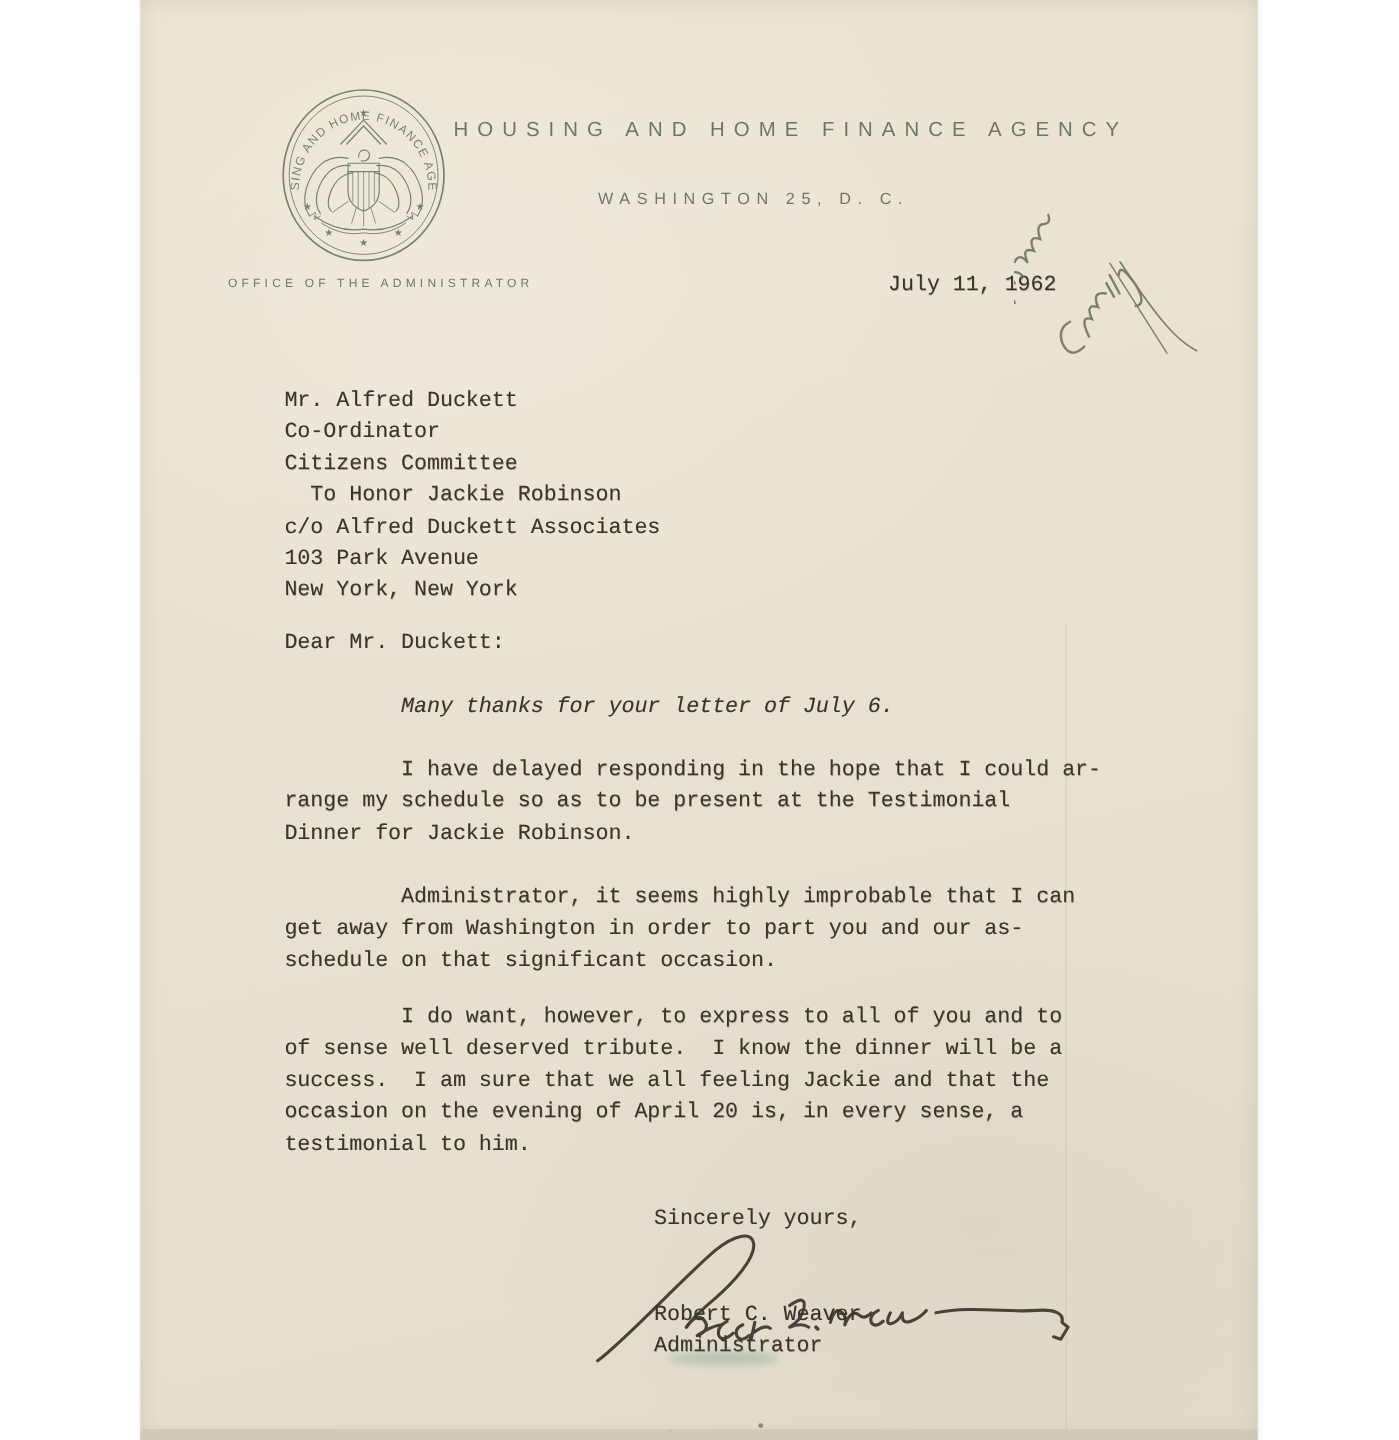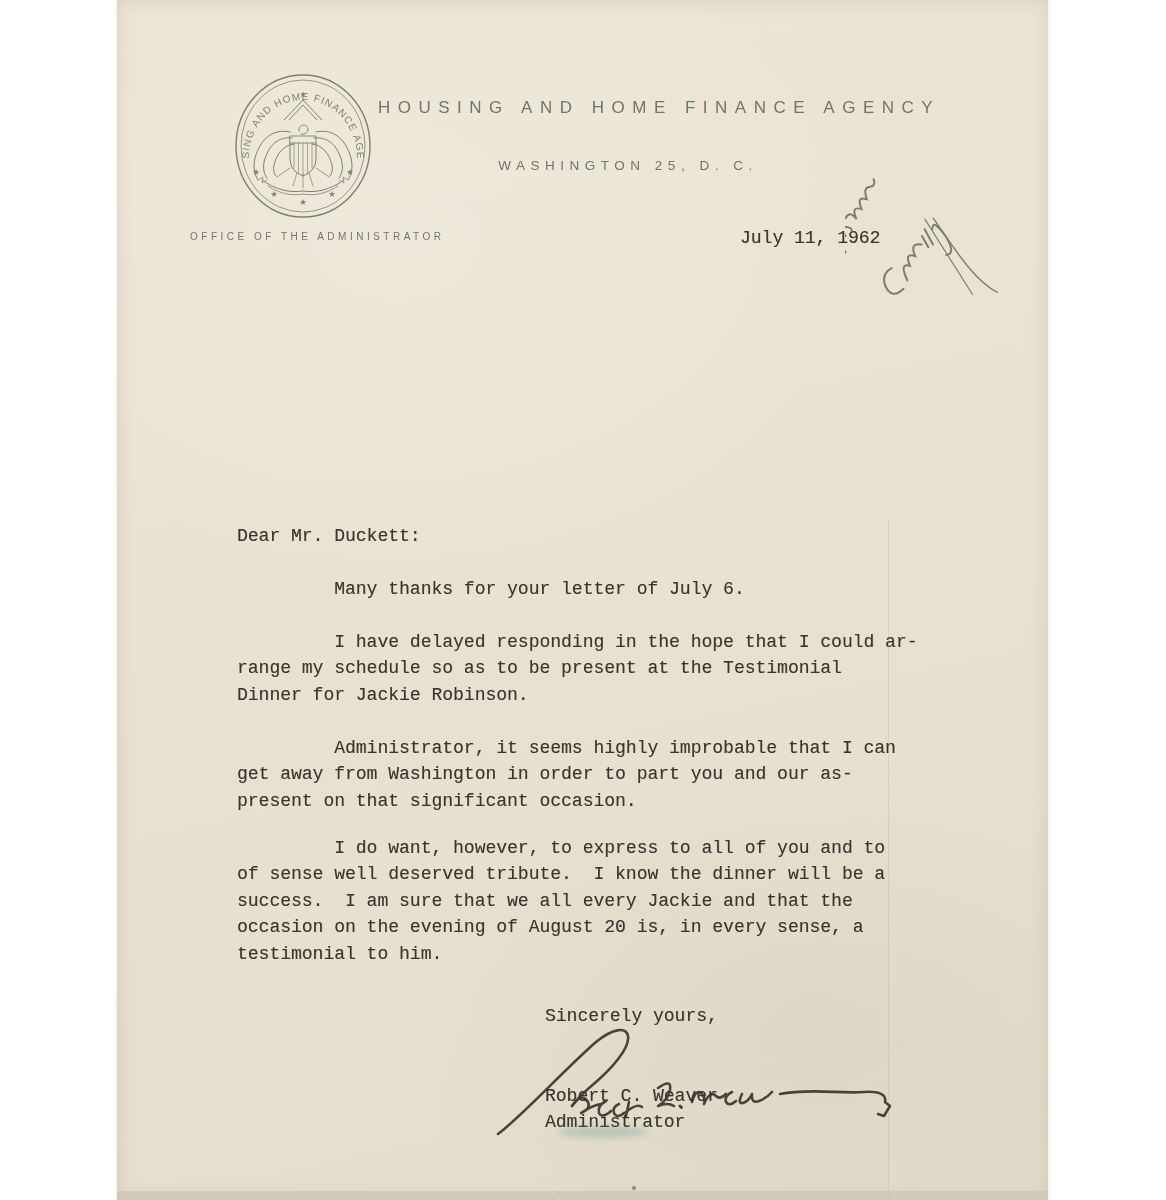--- a/index.html
+++ b/index.html
@@ -28,21 +28,21 @@
   .tw{
     position:absolute;color:#39352d;
     font-family:"Liberation Mono","DejaVu Sans Mono",monospace;
     font-size:18px;line-height:26.4px;
     text-shadow:0.4px 0.3px 0 rgba(57,53,45,.35);
   }
   .tline{white-space:pre;}
   .dateline{left:623px;top:225px;}
   .recipient{left:120px;top:321px;}
   .salutation{left:120px;top:523px;text-align:right;}
-  .p1{left:120px;top:576px;}
+  .p1{left:120px;top:576px;font-style:italic;}
   .p2{left:120px;top:629px;}
   .p3{left:120px;top:735px;}
   .p4{left:120px;top:835px;}
   .closing{left:428px;top:1003px;}
   .sigblock{left:428px;top:1084px;line-height:25.5px;}
   .sig-svg{position:absolute;left:363px;top:1022px;z-index:5;}
   .note-svg{position:absolute;left:728px;top:112px;z-index:4;opacity:.85;}
   
   .smudge-teal{position:absolute;left:440px;top:1126px;width:92px;height:12px;
     background:rgba(96,150,138,.30);border-radius:50%;filter:blur(3px);}
@@ -119,41 +119,50 @@
 
       <path d="M14,66 q-10,-20 4,-24 q12,-3 4,13 l-7,15 m9,-17 q7,-5 4,7 m5,-9 q7,9 2,11 m7,-13 q9,-2 6,9 q7,-13 11,-2 q7,-13 11,-2 q7,-11 12,-5 q4,4 8,-2"></path>
 
       <path d="M22,138 q-16,-2 -9,-16 q7,-11 18,-6 m0,20 q9,-18 13,-7 q7,-13 11,-2 q7,-13 13,-2 m7,-5 l-5,12 m12,-14 l-7,16 m12,-10 q9,-7 2,16 q-7,18 -14,11"></path>
 
       <path d="M96,118 C84,156 72,190 77,214" stroke-width="1.4"></path>
       <path d="M90,112 L60,196" stroke-width="1.2"></path>
     </g>
   </svg>
 
+  <div class="tw recipient">
+      <div class="tline">Mr. Alfred Duckett</div>
+      <div class="tline">Co-Ordinator</div>
+      <div class="tline">Citizens Committee</div>
+      <div class="tline">  To Honor Jackie Robinson</div>
+      <div class="tline">c/o Alfred Duckett Associates</div>
+      <div class="tline">103 Park Avenue</div>
+      <div class="tline">New York, New York</div>
+    </div>
 
   <div class="tw salutation">Dear Mr. Duckett:</div>
 
   <div class="tw p1">
       <div class="tline">         Many thanks for your letter of July 6.</div>
     </div>
   <div class="tw p2">
       <div class="tline">         I have delayed responding in the hope that I could ar-</div>
       <div class="tline">range my schedule so as to be present at the Testimonial</div>
       <div class="tline">Dinner for Jackie Robinson.</div>
     </div>
   <div class="tw p3">
       <div class="tline">         Administrator, it seems highly improbable that I can</div>
       <div class="tline">get away from Washington in order to part you and our as-</div>
-      <div class="tline">present on that significant occasion.</div>
+      <div class="tline">schedule on that significant occasion.</div>
     </div>
   <div class="tw p4">
       <div class="tline">         I do want, however, to express to all of you and to</div>
       <div class="tline">of sense well deserved tribute.  I know the dinner will be a</div>
-      <div class="tline">success.  I am sure that we all every Jackie and that the</div>
-      <div class="tline">occasion on the evening of August 20 is, in every sense, a</div>
+      <div class="tline">success.  I am sure that we all feeling Jackie and that the</div>
+      <div class="tline">occasion on the evening of April 20 is, in every sense, a</div>
       <div class="tline">testimonial to him.</div>
     </div>
 
   <div class="tw closing">Sincerely yours,</div>
 
   <svg class="sig-svg" width="425" height="122" viewBox="0 0 425 122">
     <title>Robert C. Weaver</title>
     <g stroke="#3a372f" fill="none" stroke-width="2.6" stroke-linecap="round" stroke-linejoin="round" opacity="0.92">
 
       <path d="M18,112 C42,94 86,46 116,20 C132,7 146,4 148,14 C150,26 132,46 116,60 C104,70 96,78 92,84"></path>

